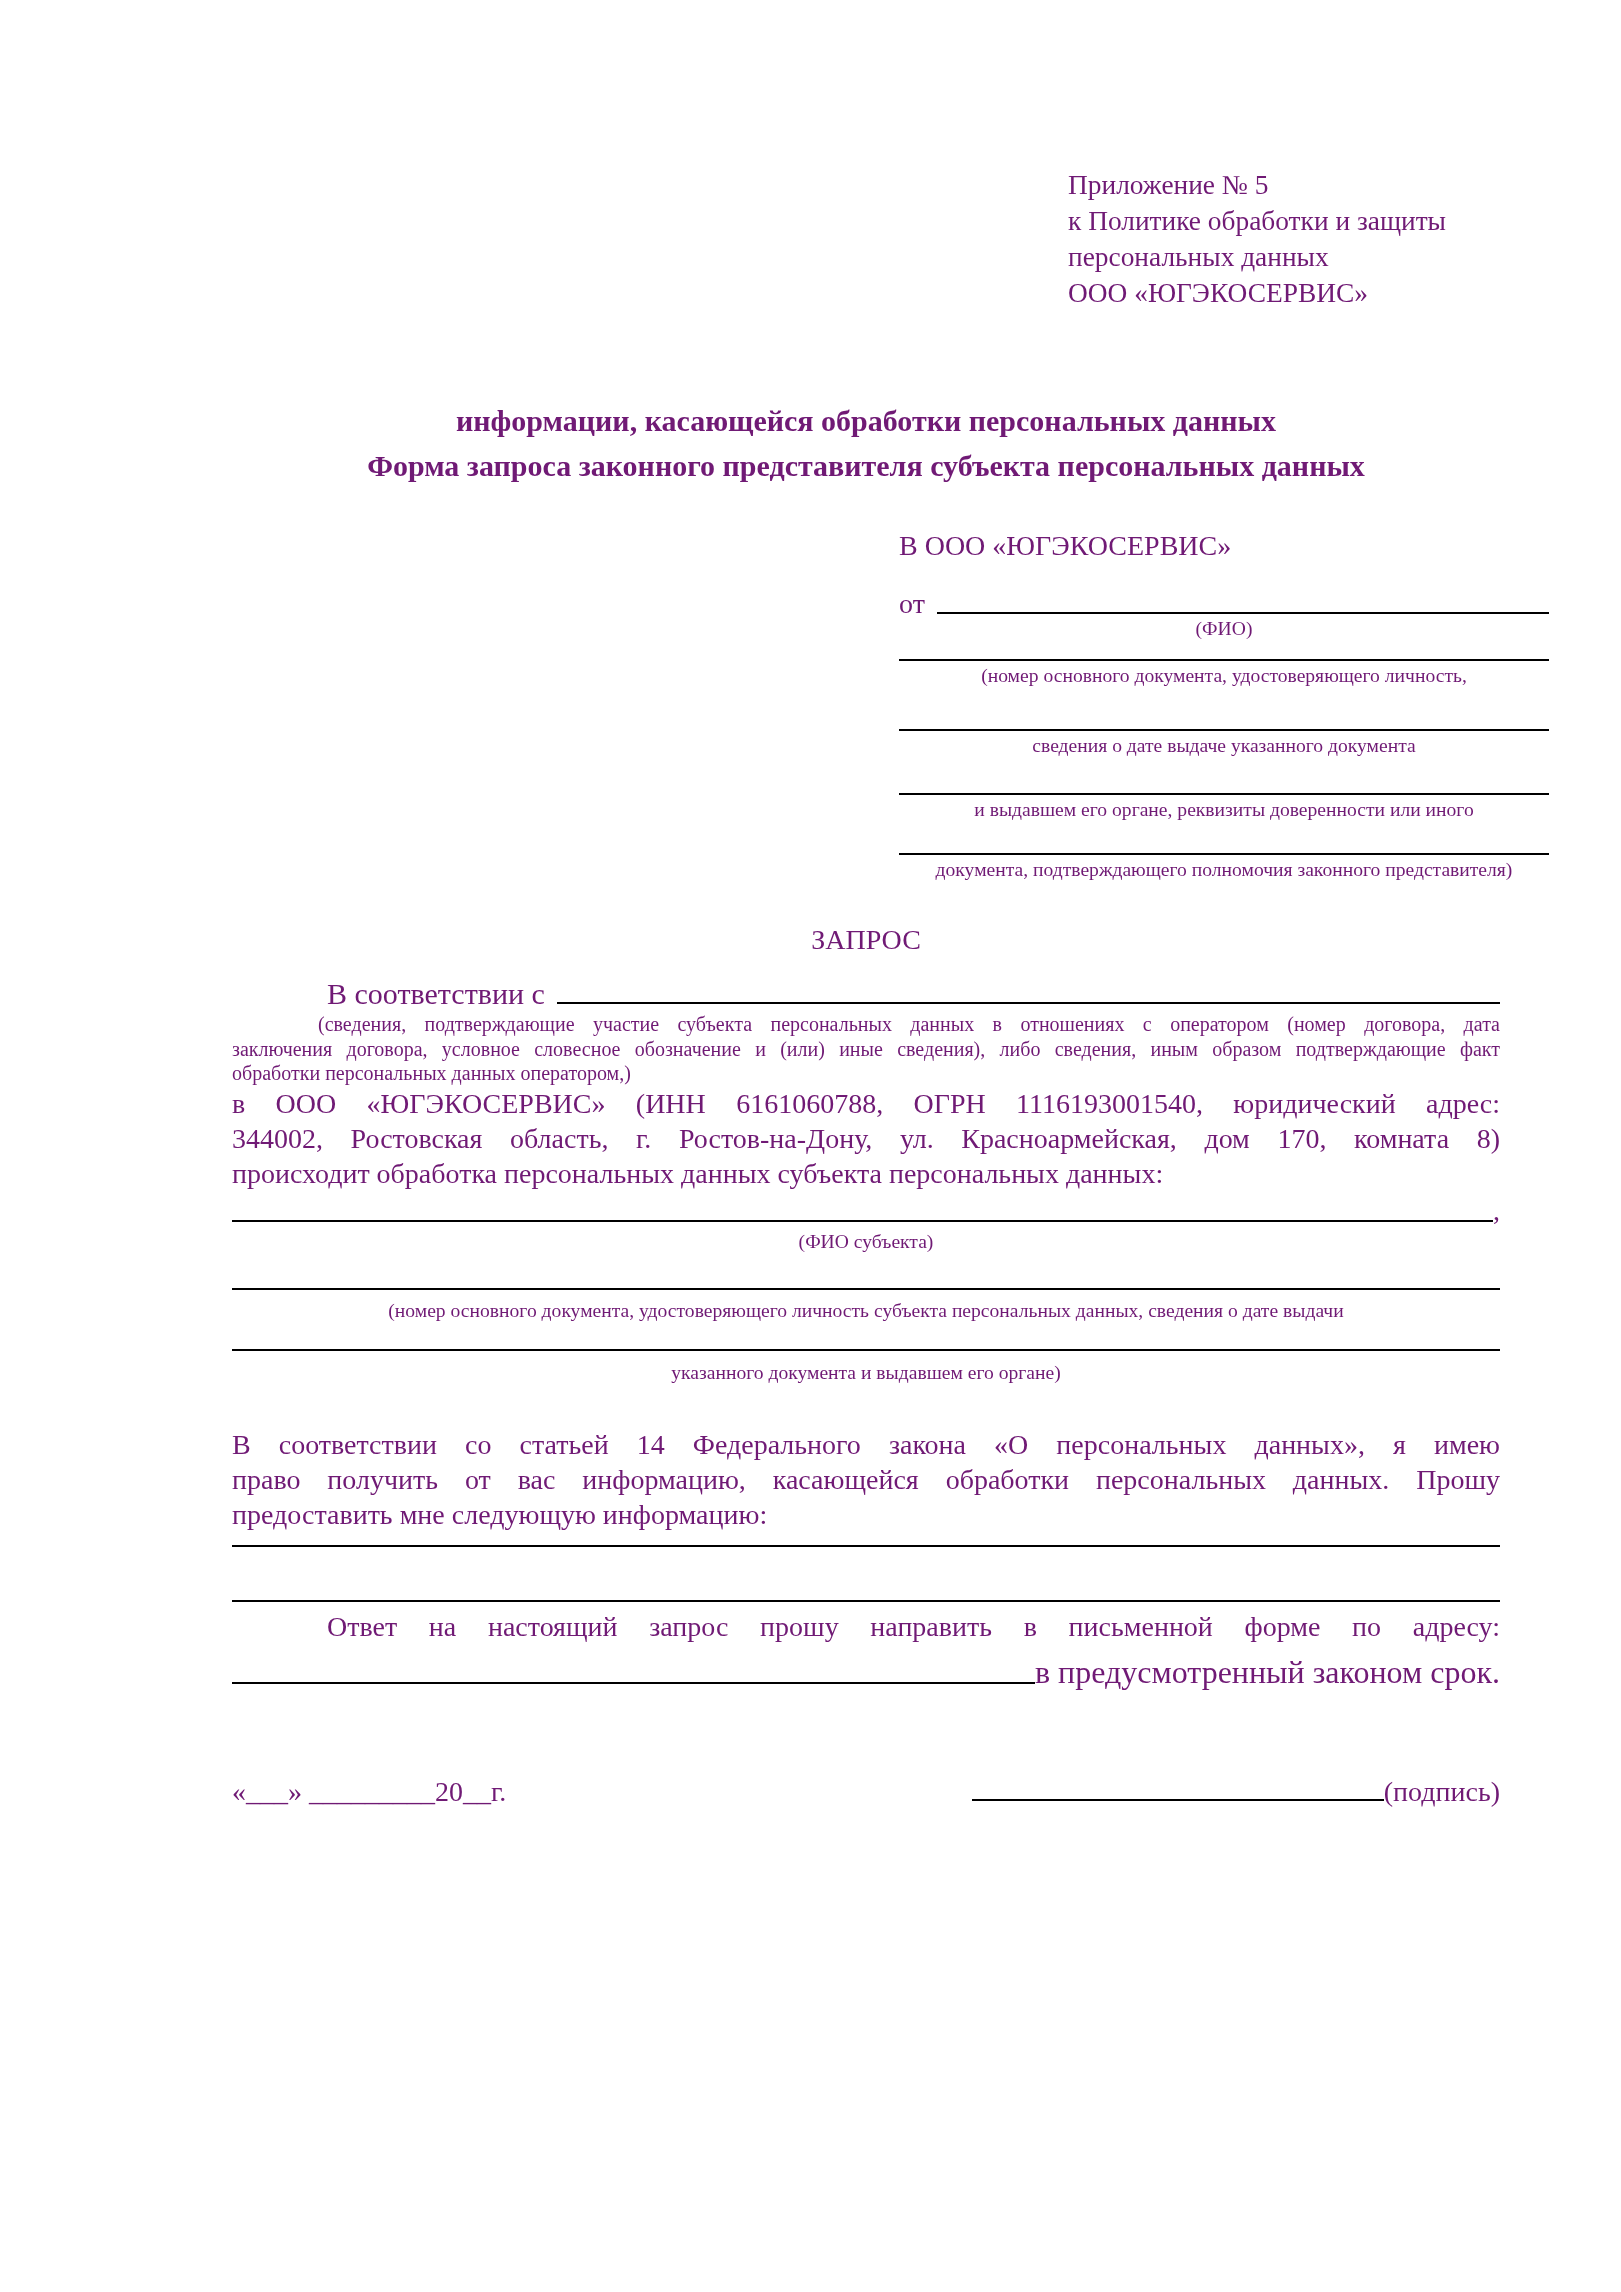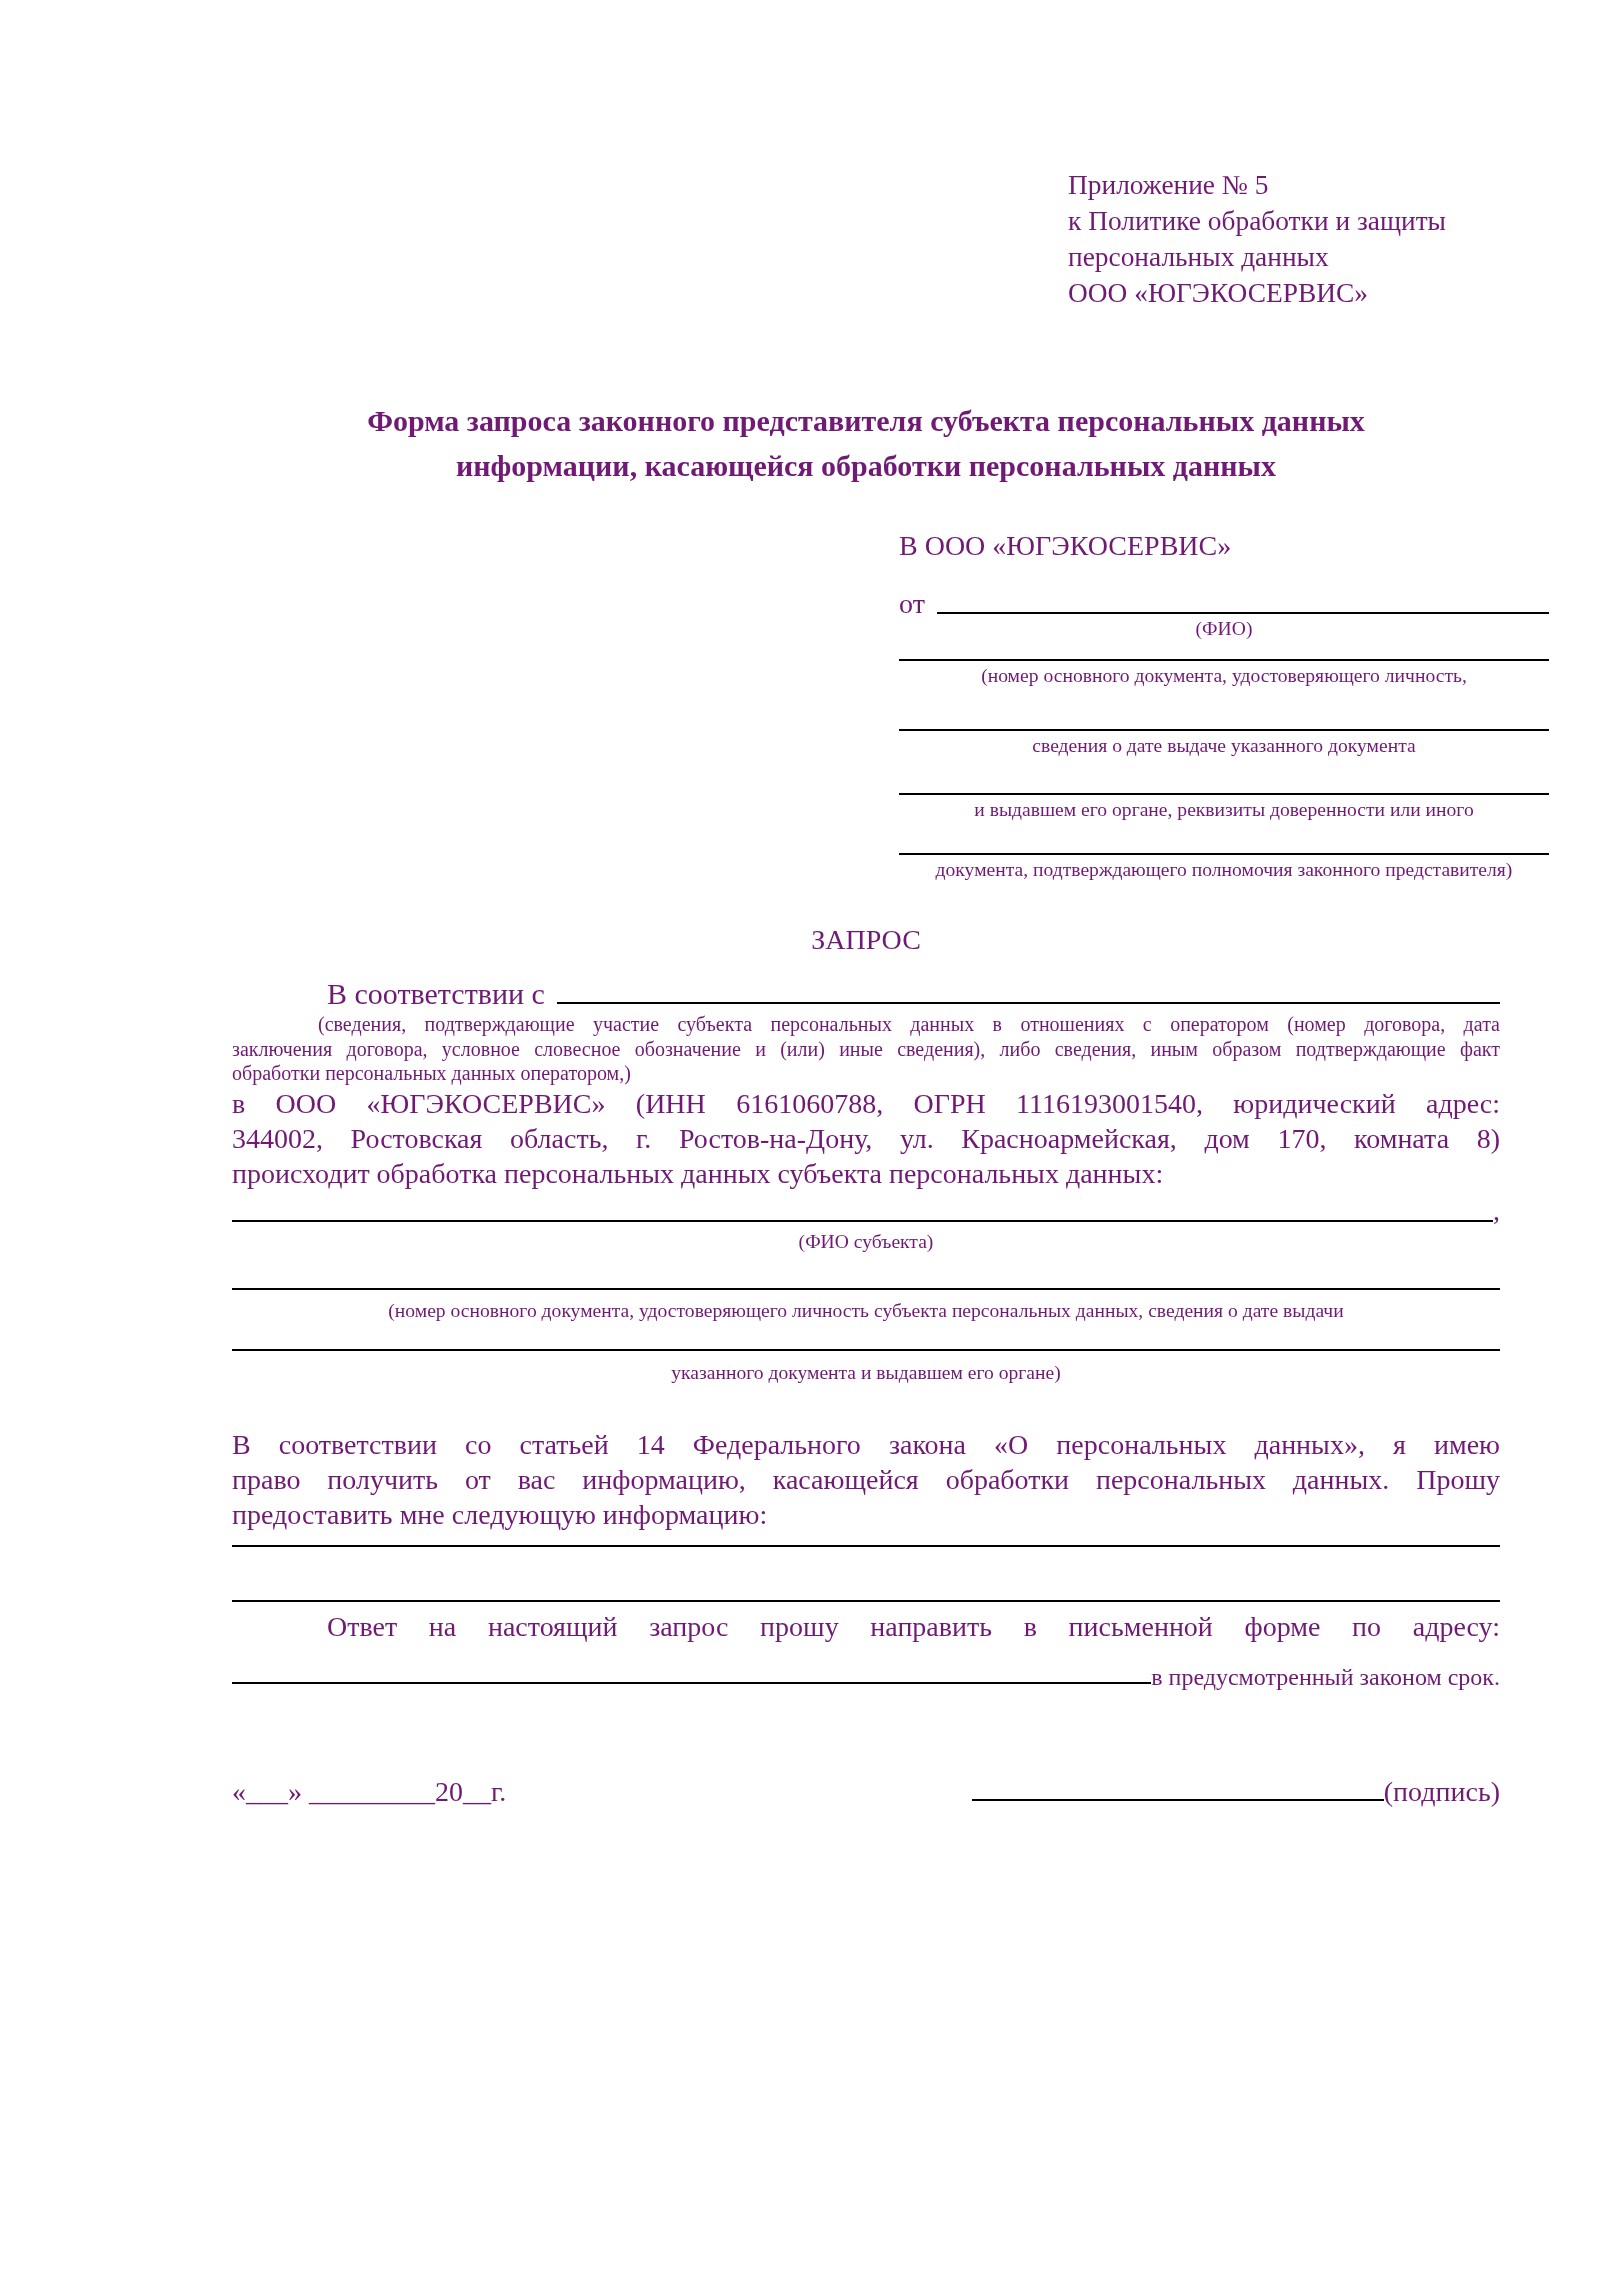--- a/index.html
+++ b/index.html
@@ -56,41 +56,41 @@
   #doc-line2{top:1321px;height:28px;}
   #doc-cap2{top:1358px;}
 
   #law-par{top:1379px;margin-top:48px;}
 
   #blank1{top:1511px;height:34px;}
   #blank2{top:1566px;height:34px;}
 
   #reply1{top:1609px;height:35px;text-indent:95px;}
   #reply2{top:1649px;height:35px;}
-  #reply2 .tail{font-size:24px;}
+  #reply2 .tail{font-size:32px;}
 
   #footer{top:1762px;height:39px;display:flex;justify-content:space-between;align-items:flex-end;font-size:28px;}
   #footer .sig{display:flex;align-items:flex-end;}
   #footer .sigline{width:412px;height:2.9px;border-bottom:2.9px solid #000;}
 </style>
 </head>
 <body>
 
 <div class="page">
 
   <div id="annex" class="abs">
     <div>Приложение № 5</div>
     <div>к Политике обработки и защиты</div>
     <div>персональных данных</div>
     <div>ООО «ЮГЭКОСЕРВИС»</div>
   </div>
 
   <div id="title" class="abs content">
+    <div>информации, касающейся обработки персональных данных</div>
     <div>Форма запроса законного представителя субъекта персональных данных</div>
-    <div>информации, касающейся обработки персональных данных</div>
   </div>
 
   <div id="addressee" class="abs">
     <div class="org">В ООО «ЮГЭКОСЕРВИС»</div>
     <div class="from-row field-row">
       <span class="body-text baseline-fix">от</span>
       <div class="fill"></div>
     </div>
     <div class="cap">(ФИО)</div>
     <div class="rule f2"></div>

